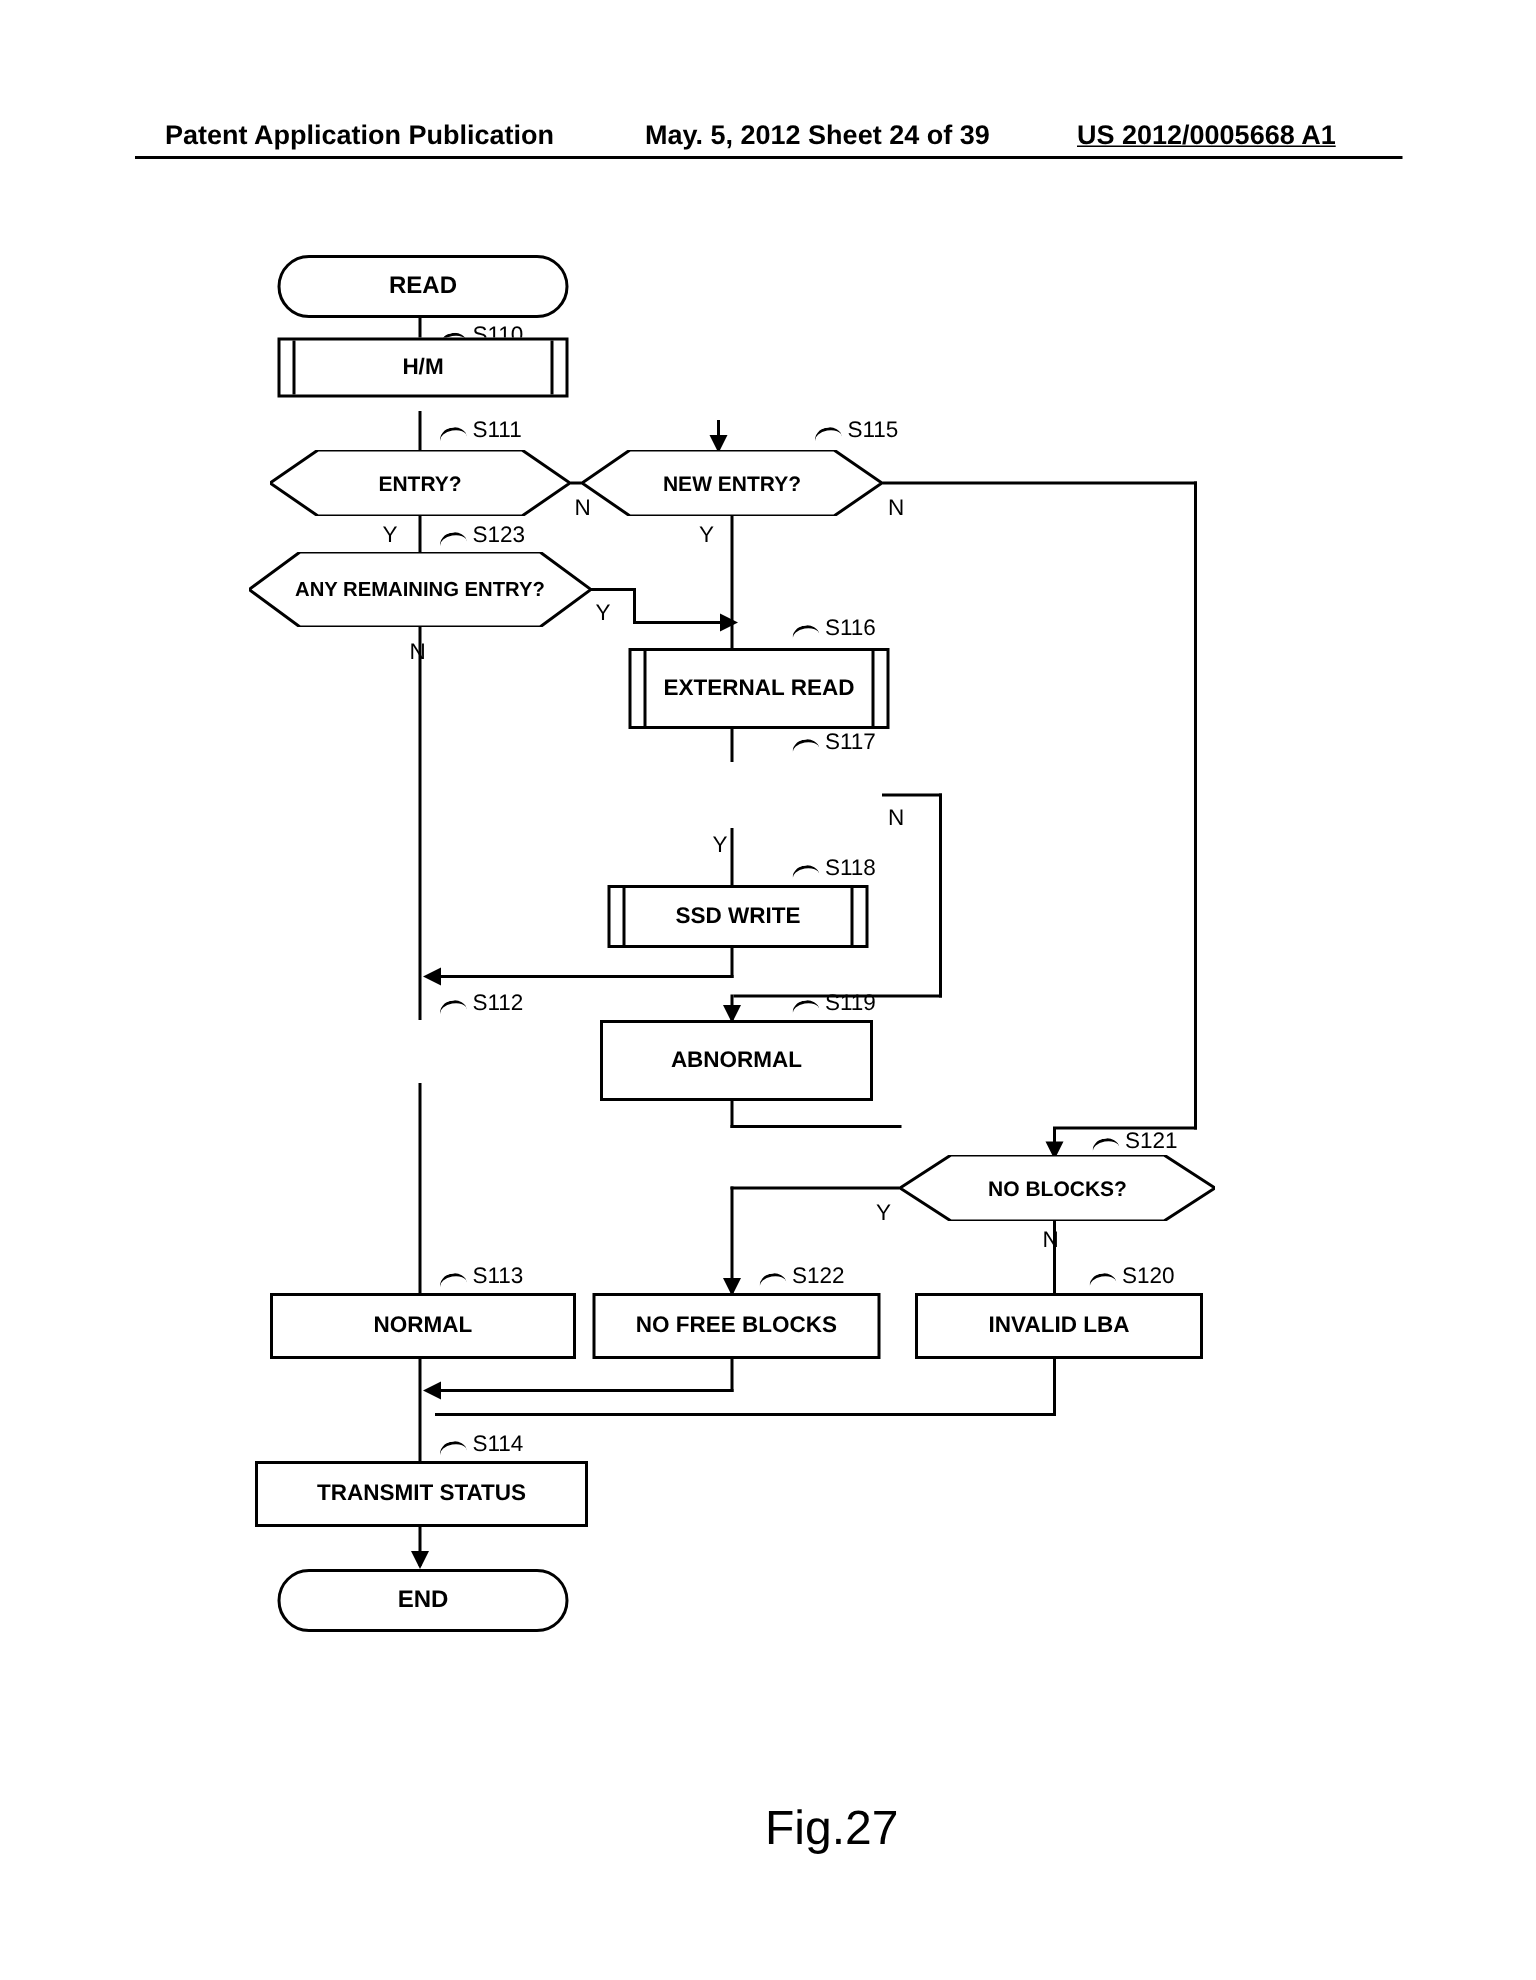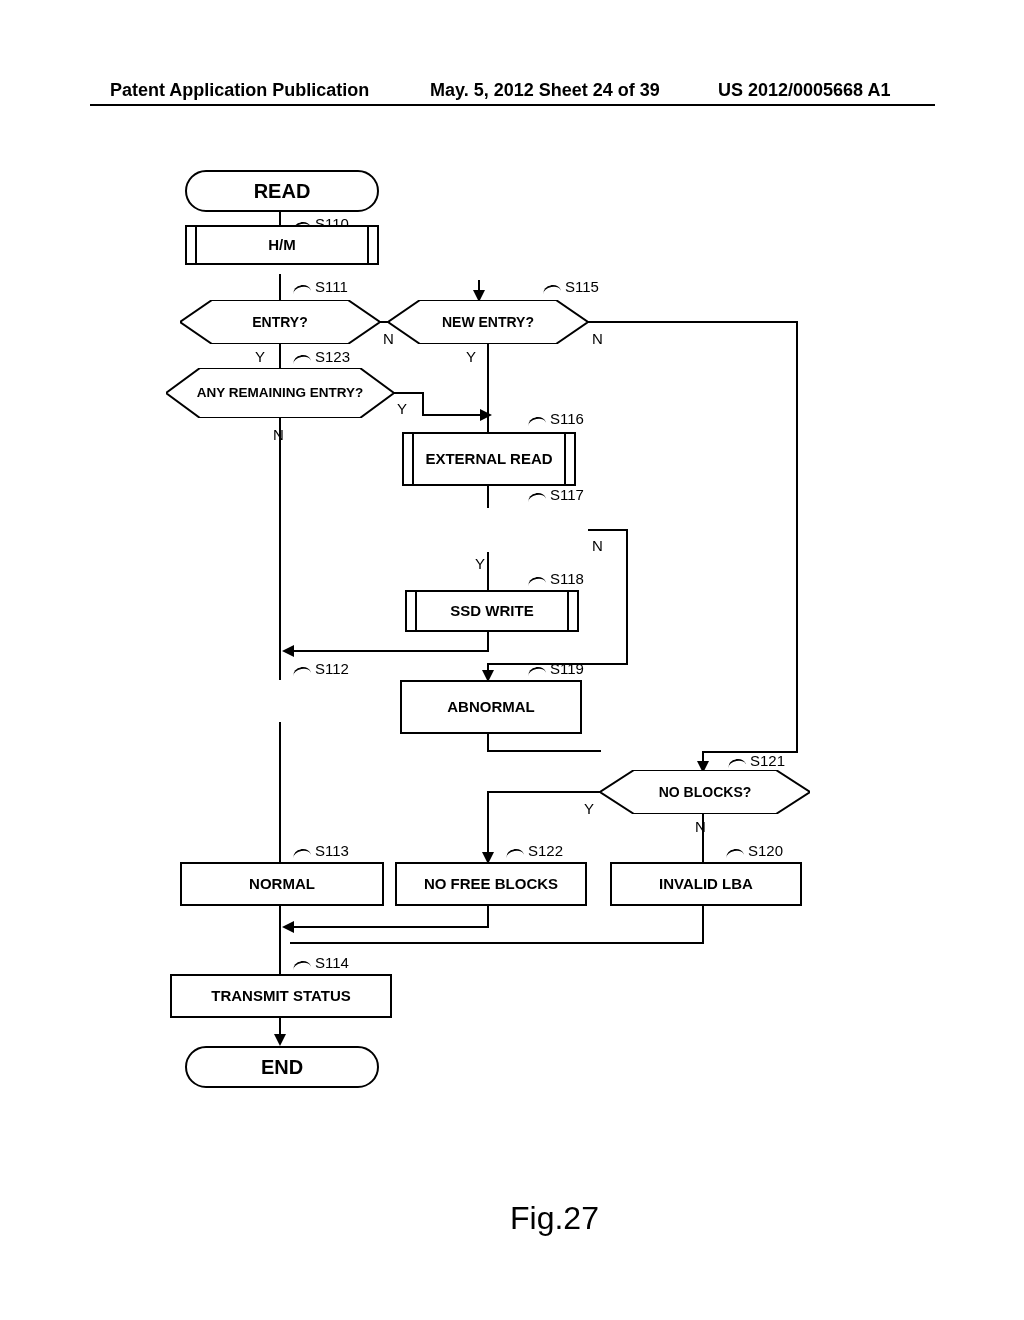--- a/index.html
+++ b/index.html
@@ -13,21 +13,21 @@
   .header {
     position: absolute;
     top: 80px;
     left: 0;
     width: 1024px;
     font-size: 18px;
     font-weight: bold;
   }
   .hleft { position: absolute; left: 110px; }
   .hcenter { position: absolute; left: 430px; }
-  .hright { position: absolute; left: 718px; }
+  .hright { position: absolute; left: 718px; text-decoration: underline; }
   .hrule {
     position: absolute;
     top: 104px;
     left: 90px;
     width: 845px;
     height: 2px;
     background: #000;
   }
   .diagram {
     position: absolute;
@@ -47,21 +47,21 @@
   
   .term {
     position: absolute;
     border: 2px solid #000;
     border-radius: 22px;
     height: 38px;
     display: flex;
     align-items: center;
     justify-content: center;
     font-weight: bold;
-    font-size: 20px;
+    font-size: 16px;
     background: #fff;
   }
   
   .proc {
     position: absolute;
     border: 2px solid #000;
     display: flex;
     align-items: center;
     justify-content: center;
     text-align: center;
@@ -200,21 +200,21 @@
   <span class="yn" style="left:267px; top:230px;">Y</span>
 
   <div class="line" style="left:264px; top:222px; width:30px; height:2px;"></div>
   <div class="line" style="left:292px; top:222px; width:2px; height:24px;"></div>
   <div class="line" style="left:292px; top:244px; width:68px; height:2px;"></div>
   <div class="arrowhead ah-right" style="left:350px; top:239px;"></div>
 
   <div class="line" style="left:357px; top:174px; width:2px; height:88px;"></div>
   <span class="slabel" style="left:420px; top:240px;">S116</span>
 
-  <div class="proc predef" style="left:272px; top:262px; width:170px; height:50px;">
+  <div class="proc predef" style="left:289px; top:262px; width:170px; height:50px;">
     <span>EXTERNAL READ</span>
   </div>
 
   <div class="line" style="left:357px; top:314px; width:2px; height:24px;"></div>
   <span class="slabel" style="left:420px; top:316px;">S117</span>
 
   <span class="yn" style="left:345px; top:385px;">Y</span>
   <span class="yn" style="left:462px; top:367px;">N</span>
 
   <div class="line" style="left:357px; top:382px; width:2px; height:40px;"></div>

